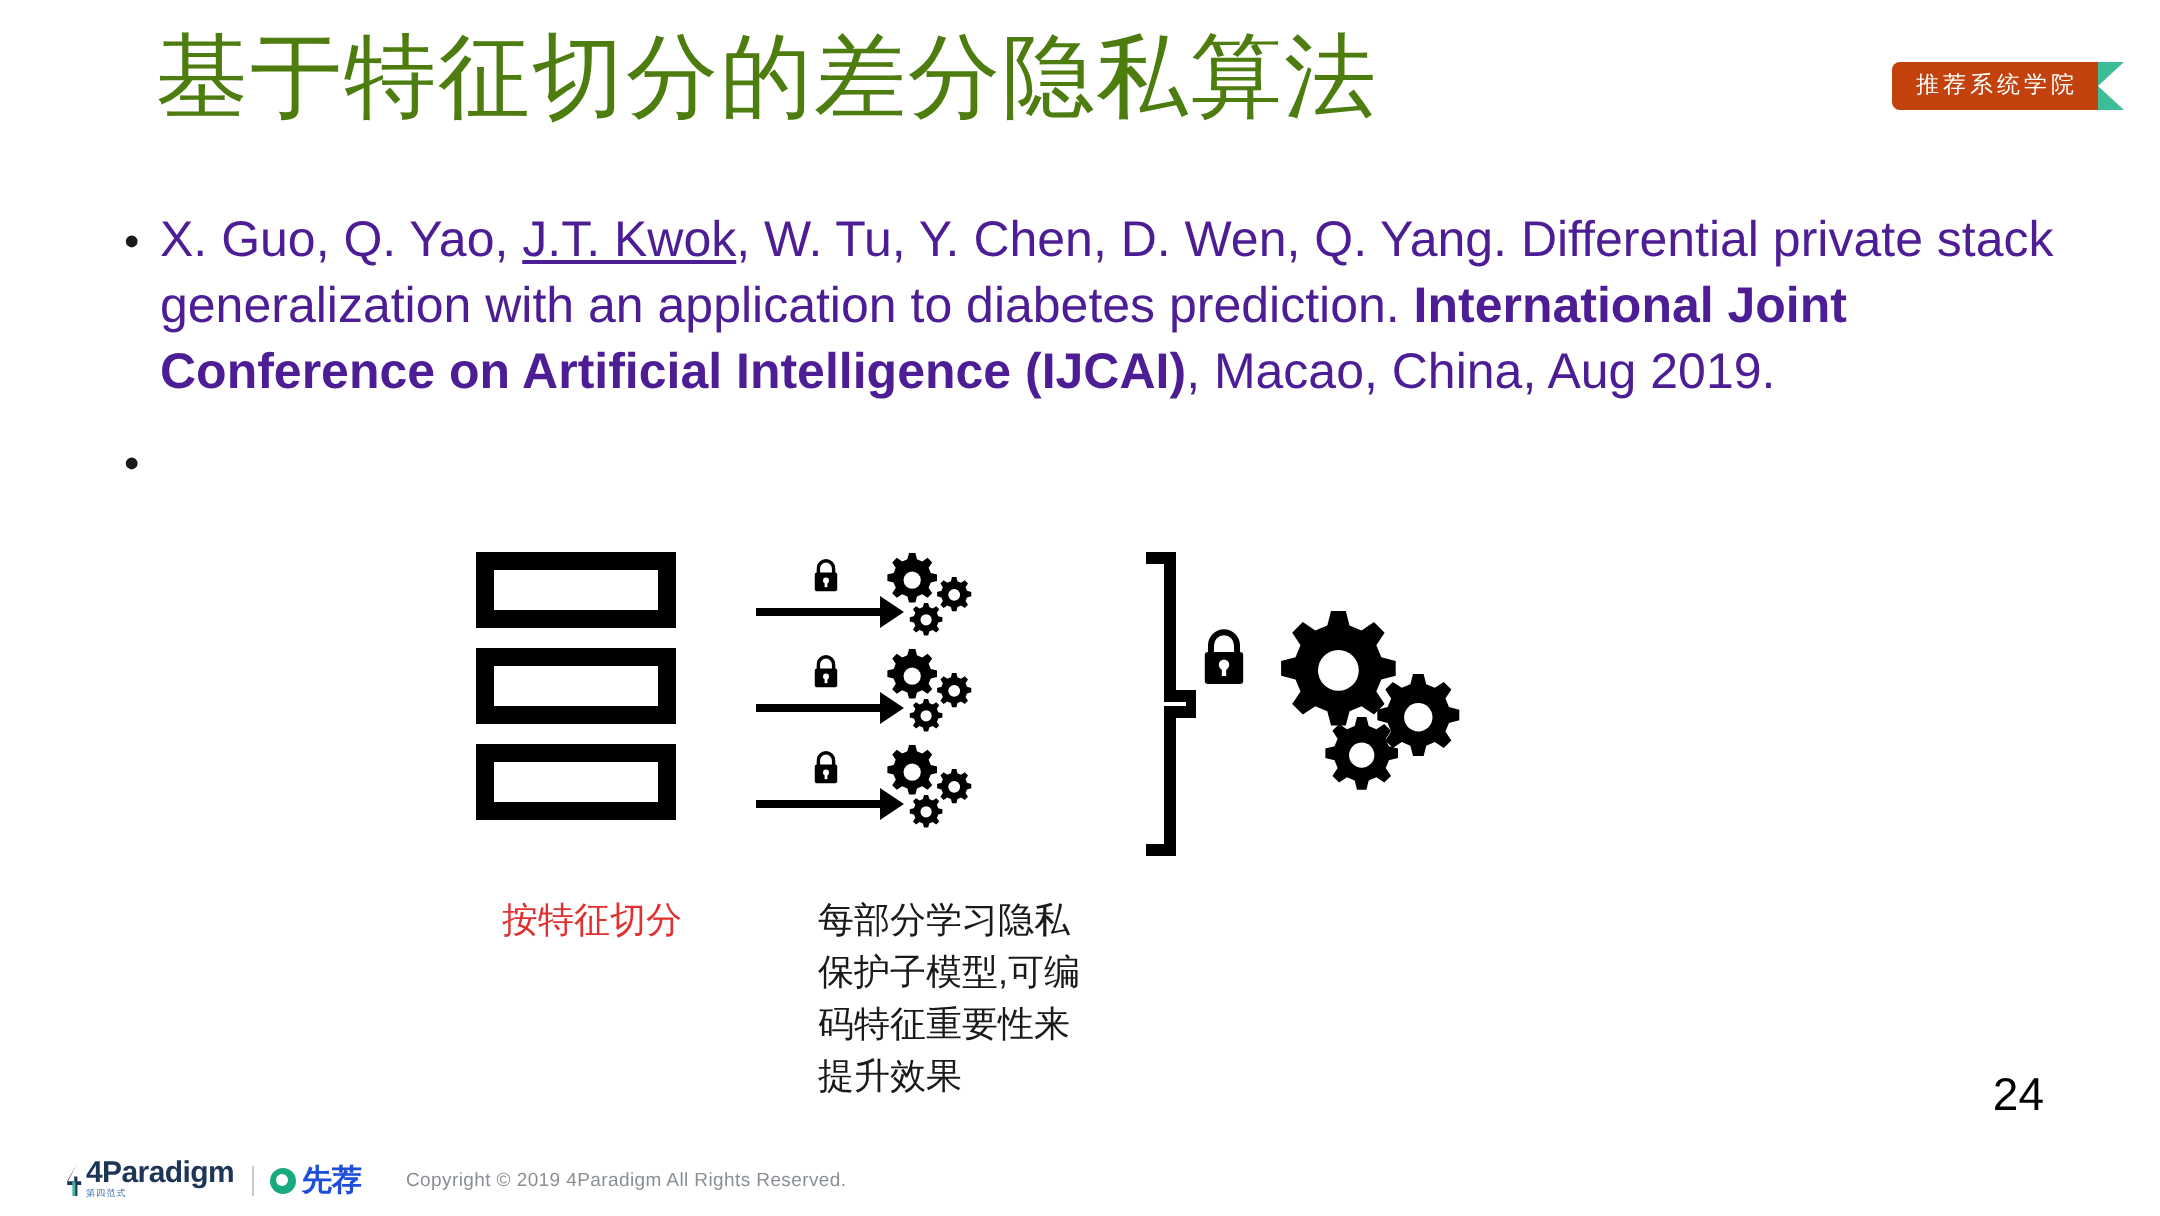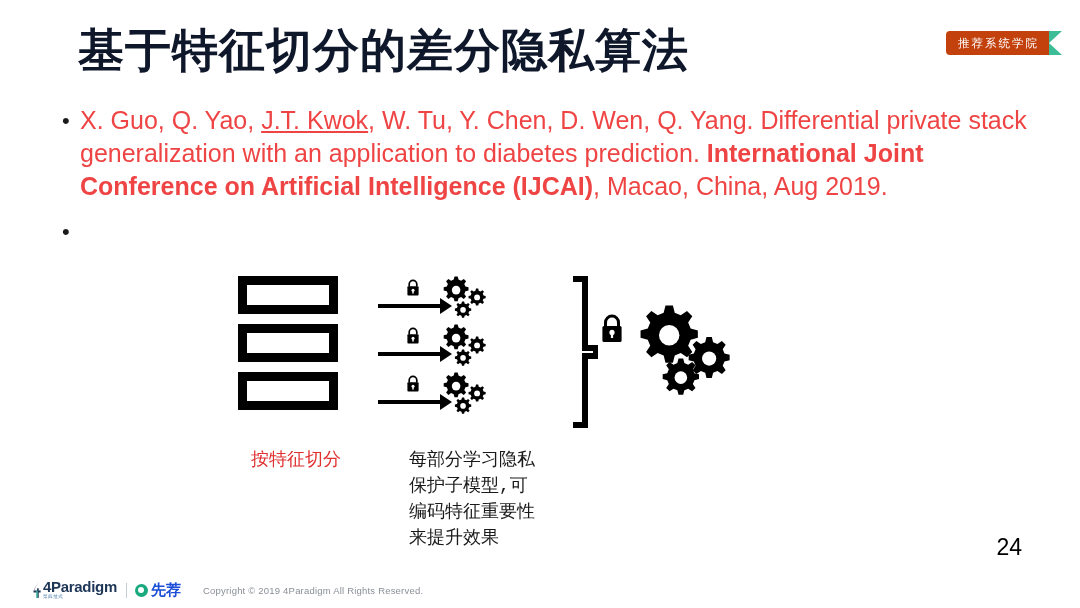--- a/index.html
+++ b/index.html
@@ -16,25 +16,25 @@
     width: 1080px;
     height: 608px;
     background: #ffffff;
     overflow: hidden;
   }
 
   
   .slide-title {
     position: absolute;
     left: 78px;
-    top: 24px;
+    top: 12px;
     font-size: 46px;
     line-height: 1.15;
-    color: #0f172a;
-    font-weight: 700;
+    color: #4d7c0f;
+    font-weight: 400;
     letter-spacing: 1px;
     white-space: nowrap;
   }
 
   .badge {
     position: absolute;
     right: 18px;
     top: 31px;
     height: 24px;
     display: flex;
@@ -75,21 +75,21 @@
     flex: 0 0 18px;
     font-size: 22px;
     line-height: 33px;
     color: #1a1a1a;
     text-align: left;
   }
   .bullet-text {
     flex: 1;
     font-size: 25px;
     line-height: 33px;
-    color: #ef4444;
+    color: #4c1d95;
     font-weight: 300;
   }
   .u { text-decoration: underline; }
   .b { font-weight: 700; }
 
   .bullet-row.empty {
     margin-top: 22px;
     height: 22px;
   }
   .bullet-row.empty .bullet-dot {
@@ -190,21 +190,20 @@
     height: 92px;
   }
 
   
   .captions {
     position: absolute;
     top: 445px;
     left: 0;
     width: 1080px;
     height: 130px;
-    font-family: Liberation Mono, monospace;
   }
   .cap {
     position: absolute;
     font-size: 18px;
     line-height: 26px;
     color: #1a1a1a;
   }
   .cap-1 {
     left: 251px;
     top: 2px;

